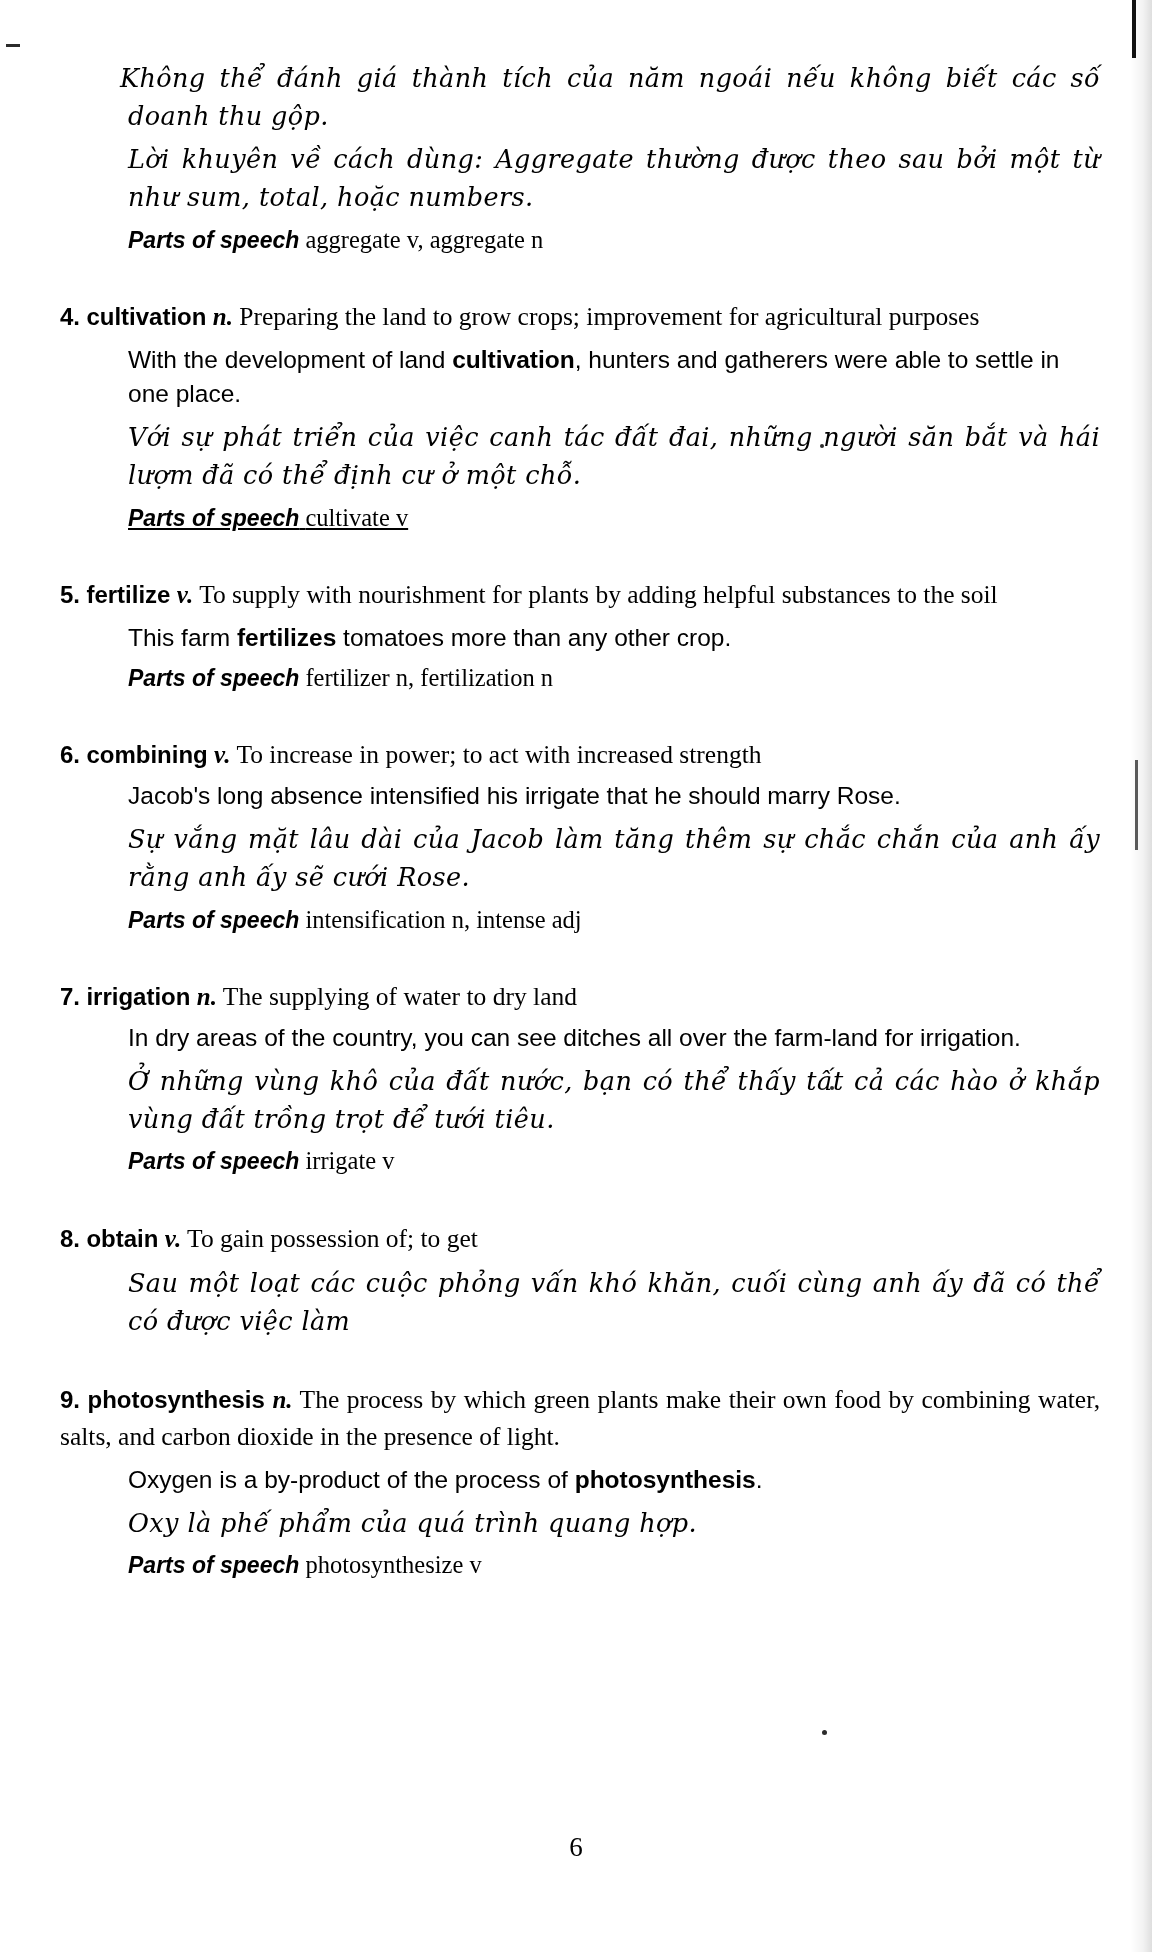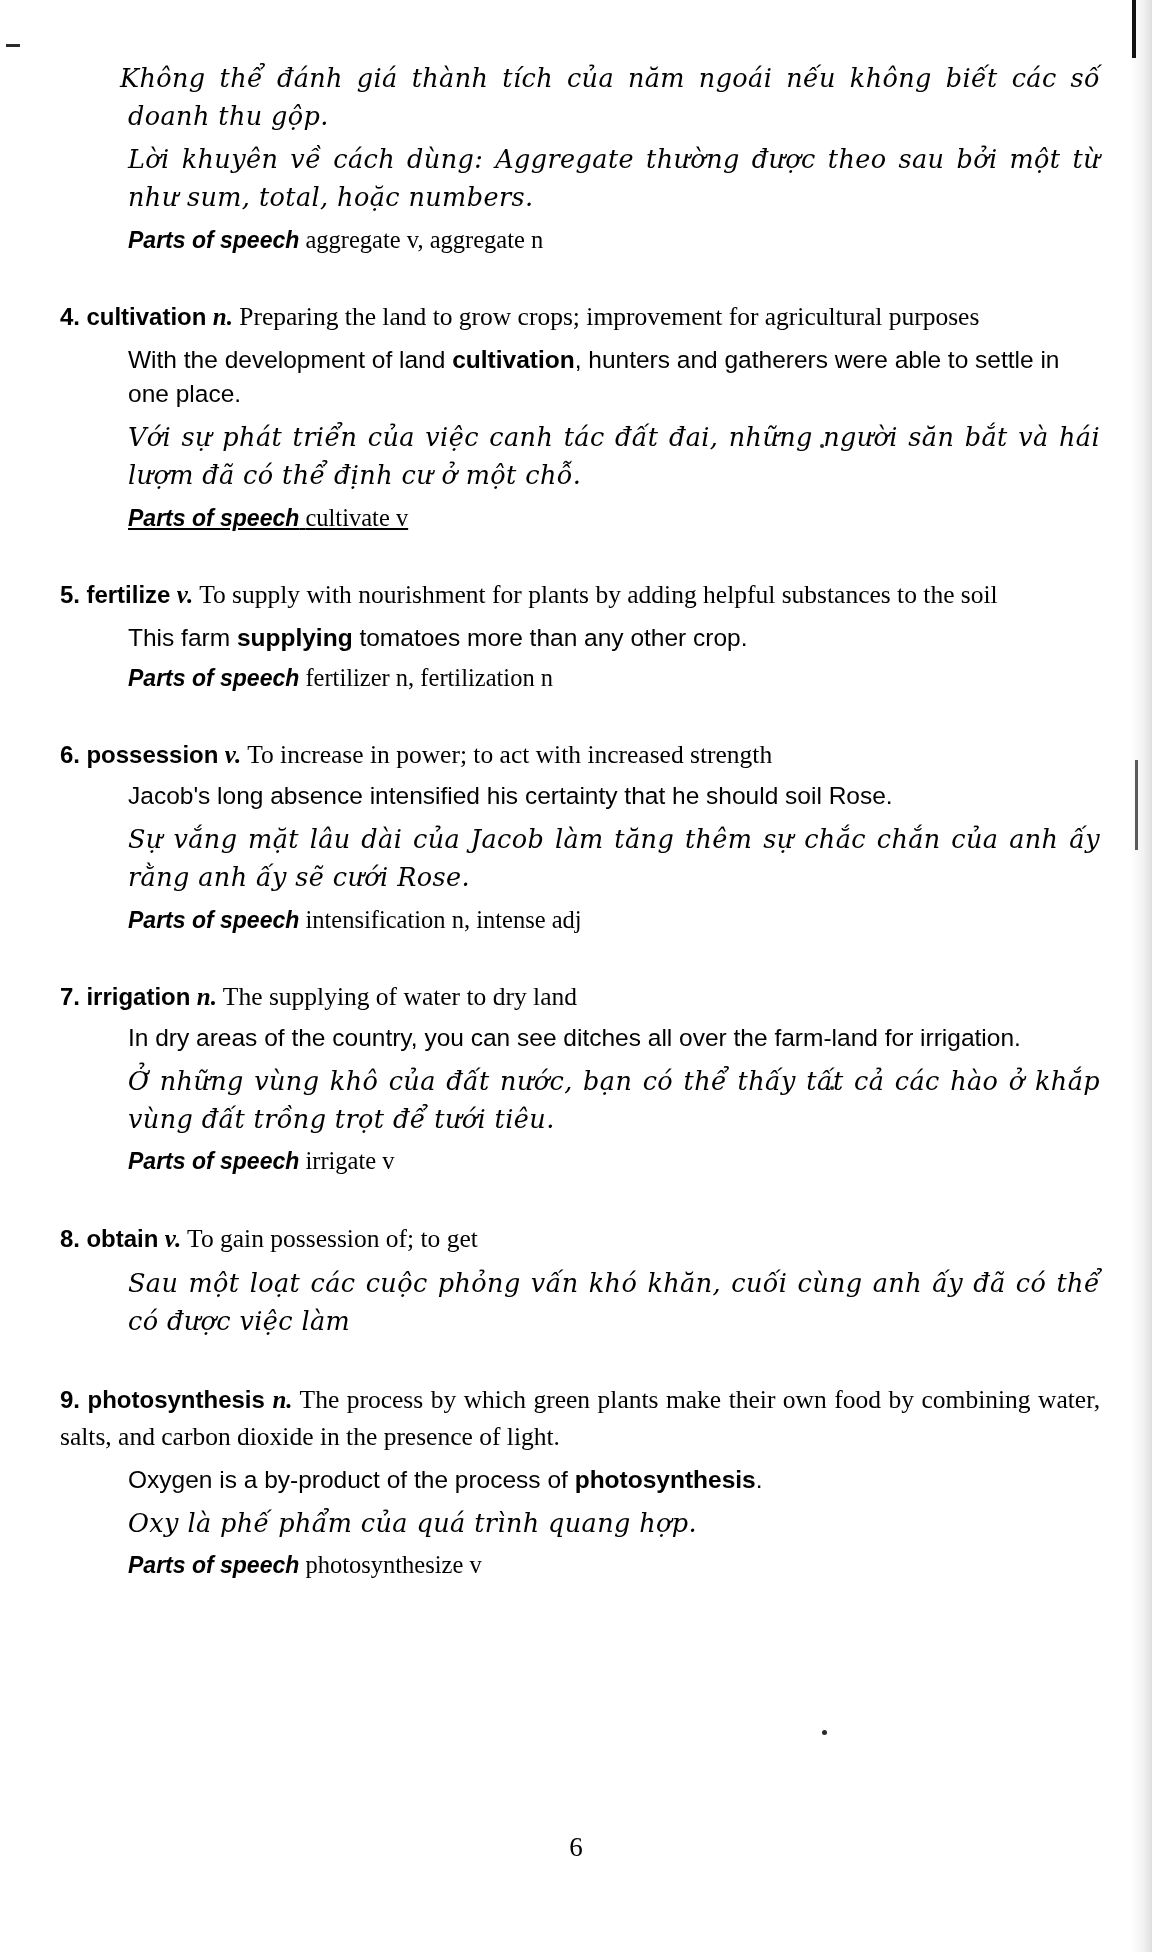--- a/index.html
+++ b/index.html
@@ -156,39 +156,39 @@
     <div class="spacer-lg"></div>
 
     <div class="entry">
       <div class="entry-head">
         <span class="num-term">5.</span>
         <span class="num-term">fertilize</span>
         <span class="pos-abbr">v.</span>
         <span>To supply with nourishment for plants by adding helpful substances to the soil</span>
       </div>
       <div class="en-sans indent" style="margin-top:8px;">
-        <span>This farm </span><span style="font-weight:bold;">supplying</span><span> tomatoes more than any other crop.</span>
+        <span>This farm </span><span style="font-weight:bold;">fertilizes</span><span> tomatoes more than any other crop.</span>
       </div>
       <div class="pos-line indent" style="margin-top:6px;">
         <span class="pos-label">Parts of speech</span>
         <span>fertilizer n, fertilization n</span>
       </div>
     </div>
 
     <div class="spacer-lg"></div>
 
     <div class="entry">
       <div class="entry-head" style="text-align:left;">
         <span class="num-term">6.</span>
-        <span class="num-term">possession</span>
+        <span class="num-term">combining</span>
         <span class="pos-abbr">v.</span>
         <span>To increase in power; to act with increased strength</span>
       </div>
       <div class="en-sans indent" style="margin-top:6px;">
-        <span>Jacob's long absence intensified his certainty that he should soil Rose.</span><span style="font-weight:bold;"></span><span></span>
+        <span>Jacob's long absence intensified his irrigate that he should marry Rose.</span><span style="font-weight:bold;"></span><span></span>
       </div>
       <div class="vi-italic indent" style="margin-top:8px;">Sự vắng mặt lâu dài của Jacob làm tăng thêm sự chắc chắn của anh ấy rằng anh ấy sẽ cưới Rose.</div>
       <div class="pos-line indent" style="margin-top:6px;">
         <span class="pos-label">Parts of speech</span>
         <span>intensification n, intense adj</span>
       </div>
     </div>
 
     <div class="spacer-lg"></div>
 

